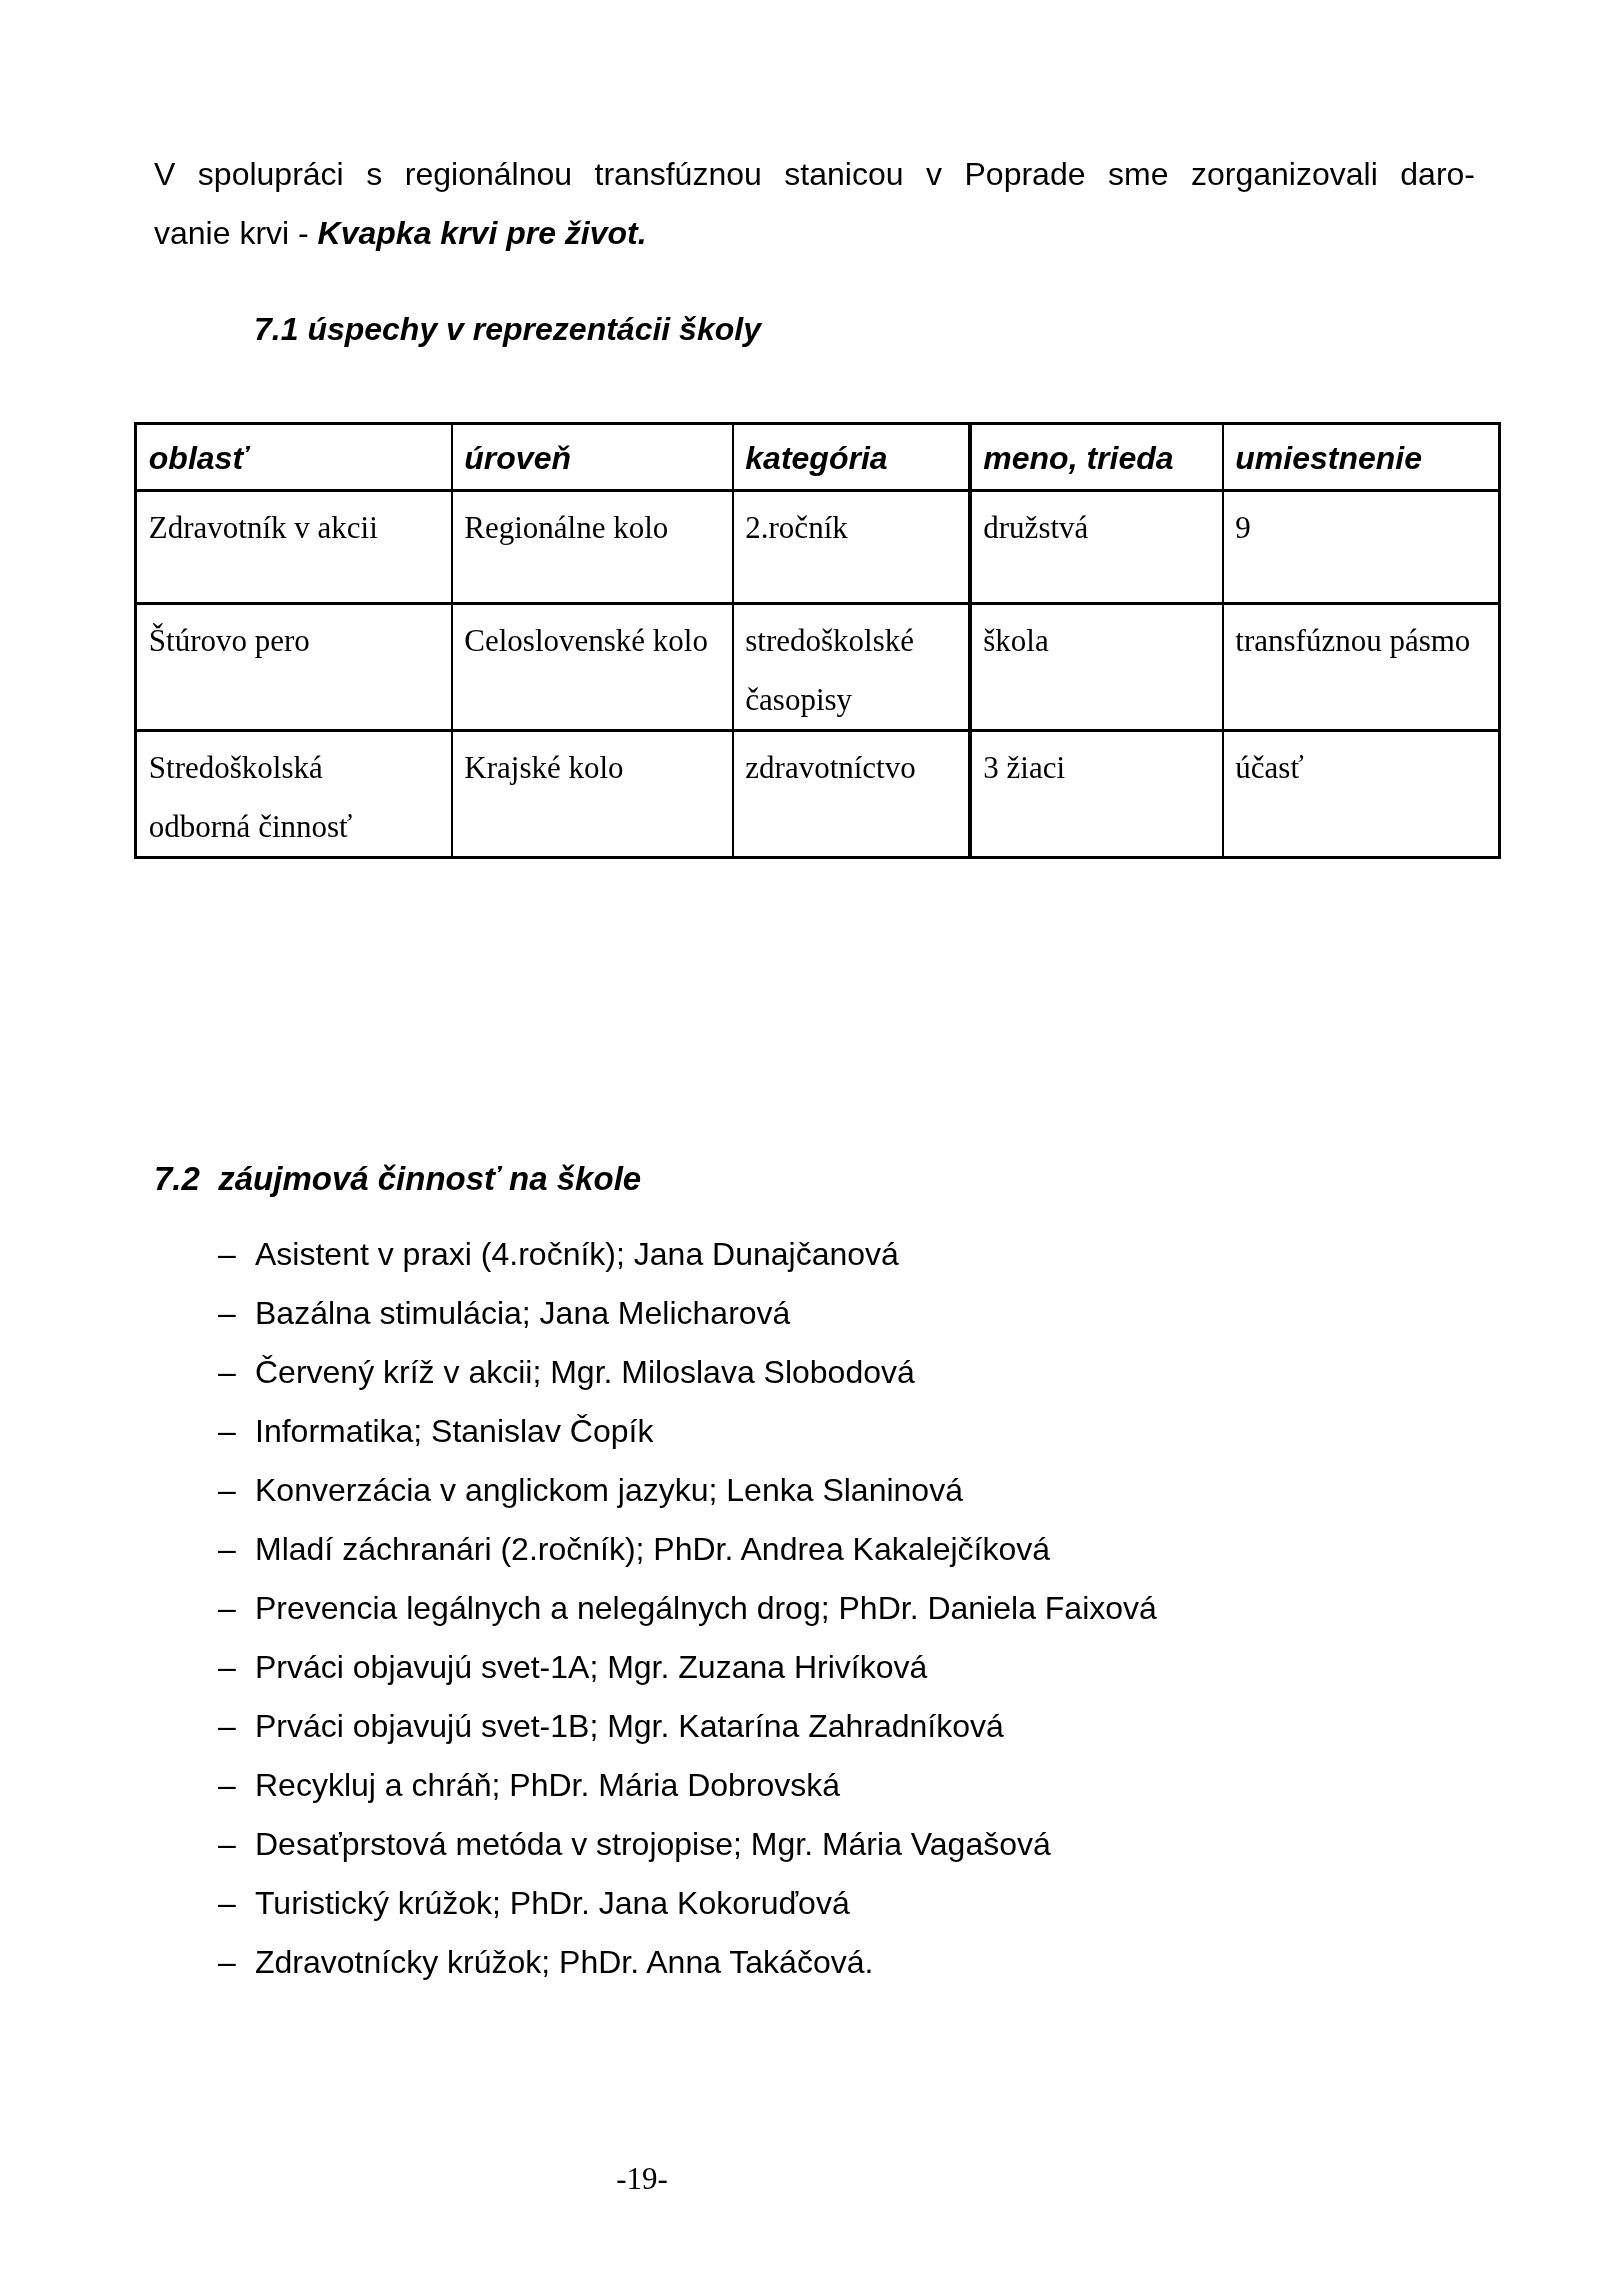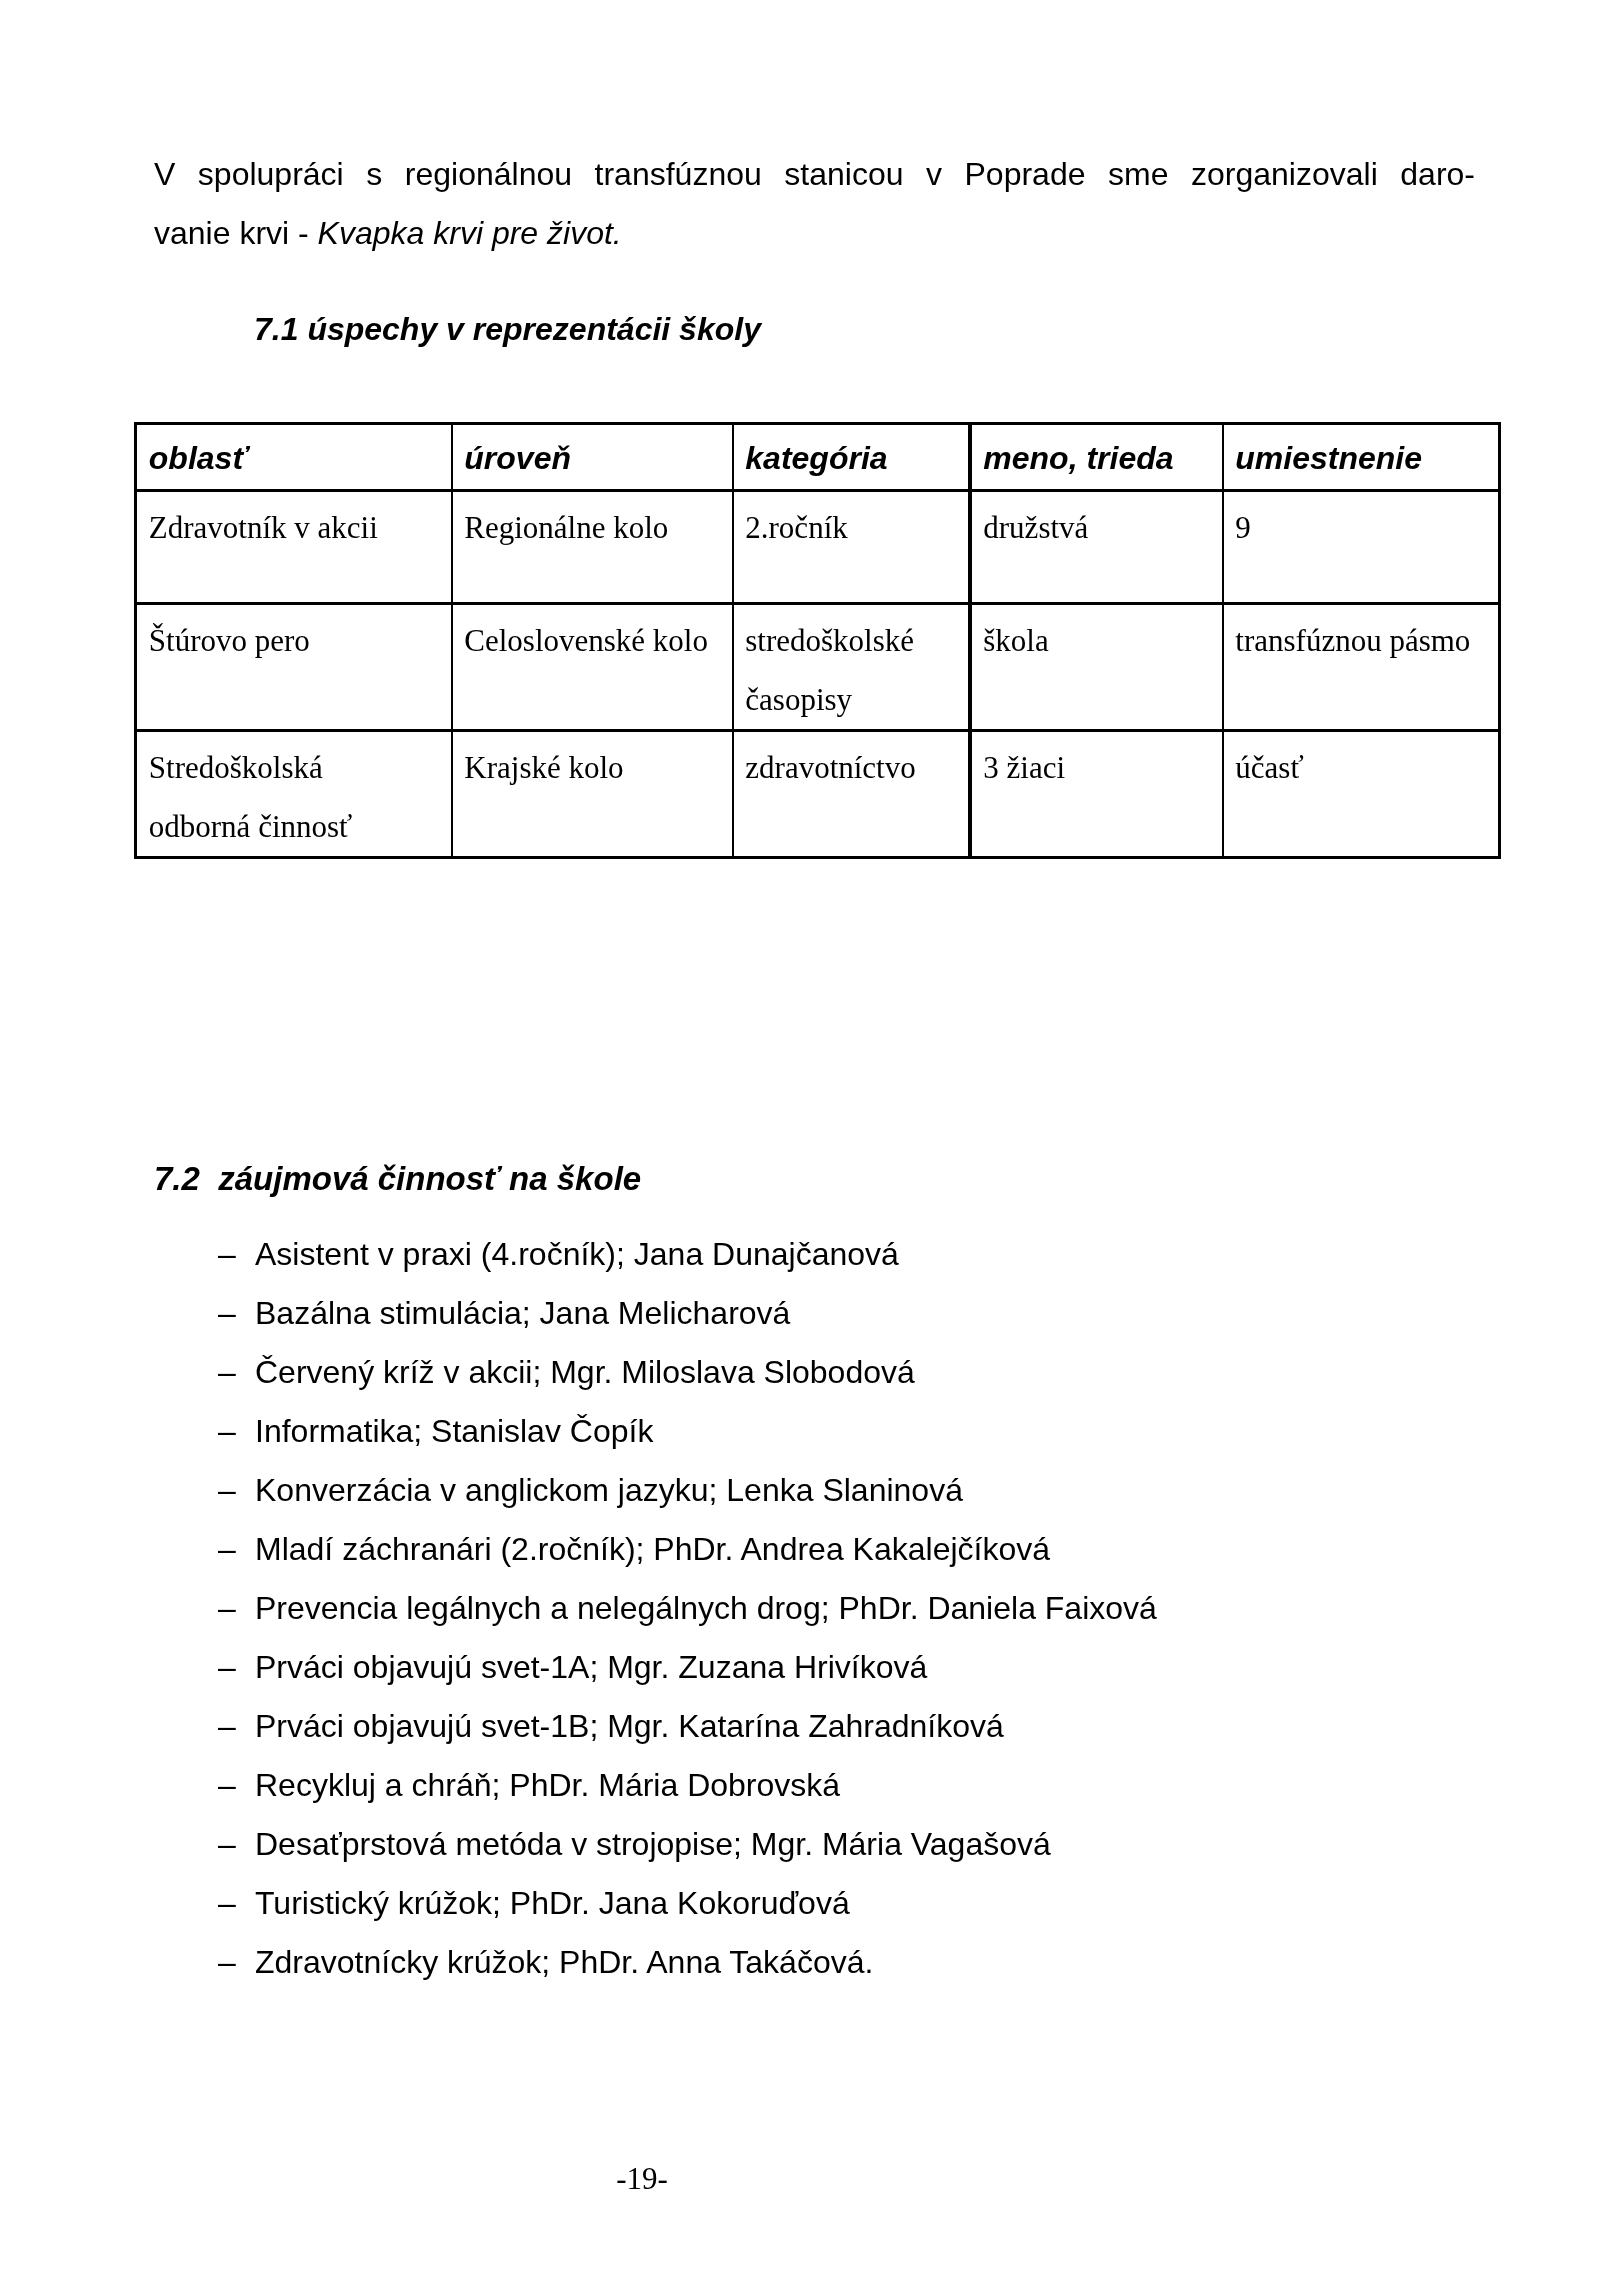--- a/index.html
+++ b/index.html
@@ -10,21 +10,21 @@
     position:relative;overflow:hidden;
   }
   .page{position:absolute;inset:0;width:1621px;height:2293px;background:#ffffff;}
 
   
   .intro{
     position:absolute;left:154px;top:145px;width:1321px;
     font-size:32px;line-height:59px;
   }
   .line-justify{text-align:justify;text-align-last:justify;}
-  .italic{font-style:italic;}
+  .italic{font-style:italic;font-weight:bold;}
 
   
   .heading{
     position:absolute;
     font-size:32px;font-weight:bold;font-style:italic;
     line-height:59px;white-space:pre;
   }
   .heading-71{left:254px;top:300px;}
   .heading-72{left:154px;top:1149px;font-size:33px;}
 

